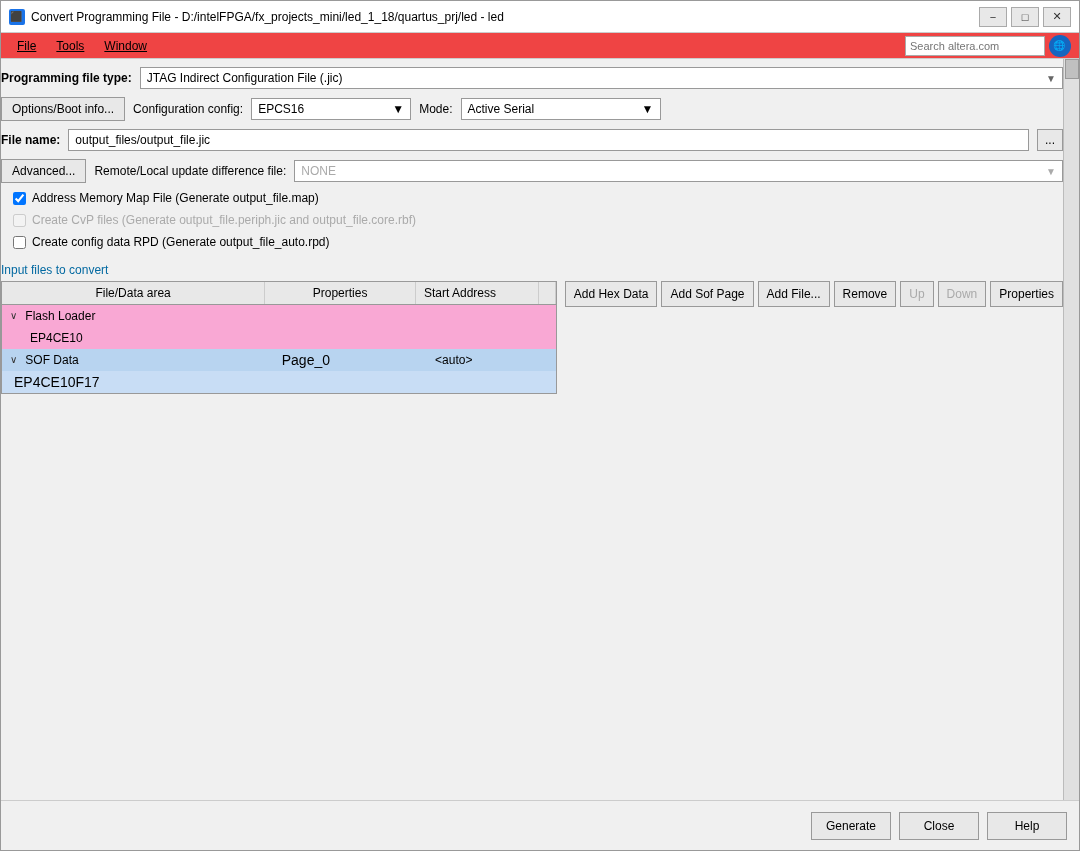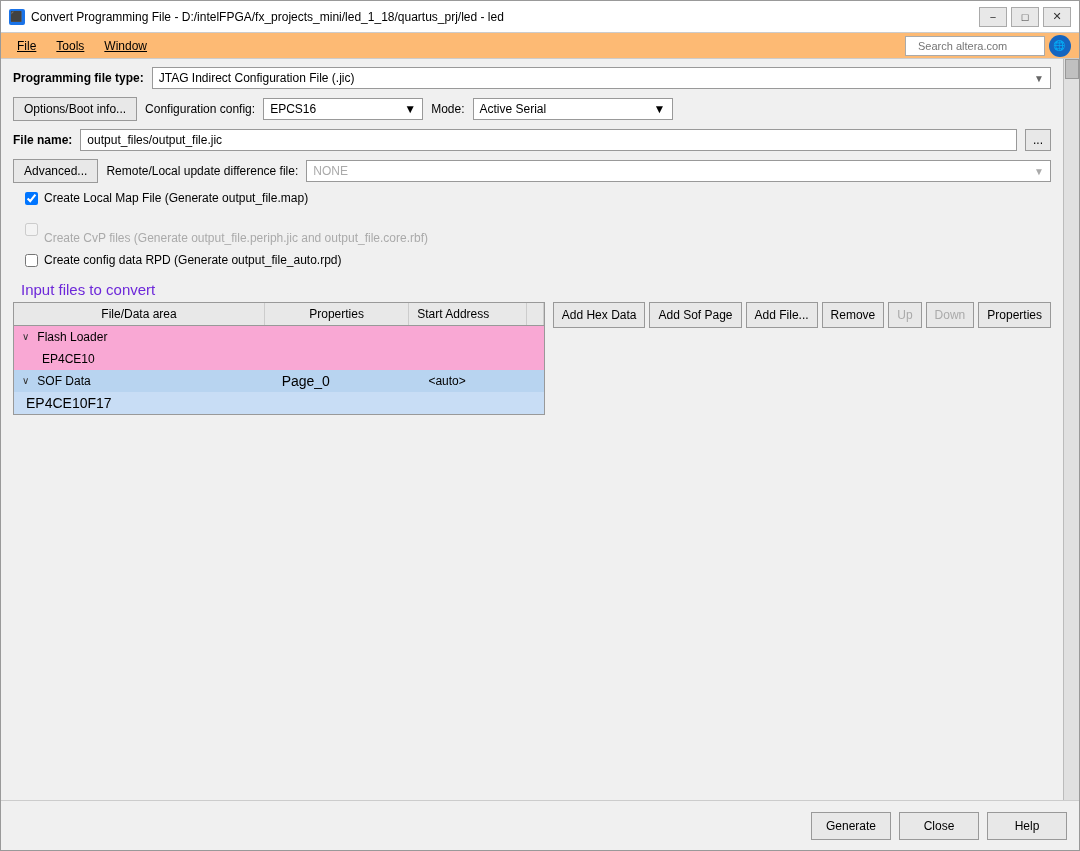--- a/index.html
+++ b/index.html
@@ -59,21 +59,21 @@
       background: #e8e8e8;
       cursor: pointer;
       display: flex;
       align-items: center;
       justify-content: center;
       font-size: 11px;
       color: #333;
     }
 
     .menu-bar {
-      background: #fdba74;
+      background: #ef4444;
       height: 26px;
       display: flex;
       align-items: center;
       padding: 0 8px;
       border-bottom: 1px solid #ccc;
       justify-content: space-between;
     }
     .menu-items {
       display: flex;
       gap: 4px;
@@ -87,21 +87,21 @@
     }
     .search-area {
       display: flex;
       align-items: center;
       gap: 4px;
     }
     .search-input {
       width: 140px;
       height: 20px;
       border: 1px solid #aaa;
-      padding: 0 12px;
+      padding: 0 4px;
       font-size: 11px;
       background: white;
     }
     .search-globe {
       width: 22px;
       height: 22px;
       background: #1565c0;
       border-radius: 50%;
       display: flex;
       align-items: center;
@@ -110,21 +110,21 @@
       font-size: 10px;
     }
 
     .content-area {
       flex: 1;
       display: flex;
       overflow: hidden;
     }
     .main-panel {
       flex: 1;
-      padding: 8px 12px;
+      padding: 8px 0;
       display: flex;
       flex-direction: column;
       gap: 8px;
       overflow-y: auto;
     }
     .scrollbar-right {
       width: 16px;
       background: #e0e0e0;
       border-left: 1px solid #bbb;
       display: flex;
@@ -221,29 +221,27 @@
     }
     .checkbox-row input[type="checkbox"] {
       width: 13px;
       height: 13px;
     }
     .checkbox-label {
       font-size: 12px;
     }
     .checkbox-label-disabled {
       color: #aaa;
-      margin-top: 18px;
     }
 
     .section-title {
-      font-size: 15px;
+      font-size: 12px;
       font-weight: normal;
-      color: #6d28d9;
+      color: #0369a1;
       margin-bottom: 4px;
-      margin-left: 8px;
     }
 
     .input-files-section {
       flex: 1;
       display: flex;
       gap: 8px;
     }
     .file-table-container {
       flex: 1;
       border: 1px solid #999;
@@ -404,21 +402,21 @@
         <button class="btn">Advanced...</button>
         <span class="label">Remote/Local update difference file:</span>
         <div class="dropdown" style="flex:1;gap:47px;">
           <span class="dropdown-text" style="color:#aaa;">NONE</span>
           <span class="dropdown-arrow" style="color:#aaa;">▼</span>
         </div>
       </div>
 
       <div class="checkbox-row">
         <input type="checkbox" checked="" style="">
-        <span class="checkbox-label">Create Local Map File (Generate output_file.map)</span>
+        <span class="checkbox-label">Address Memory Map File (Generate output_file.map)</span>
       </div>
       <div class="checkbox-row">
         <input type="checkbox" disabled="" style="">
         <span class="checkbox-label checkbox-label-disabled">Create CvP files (Generate output_file.periph.jic and output_file.core.rbf)</span>
       </div>
       <div class="checkbox-row">
         <input type="checkbox" style="">
         <span class="checkbox-label">Create config data RPD (Generate output_file_auto.rpd)</span>
       </div>
 

